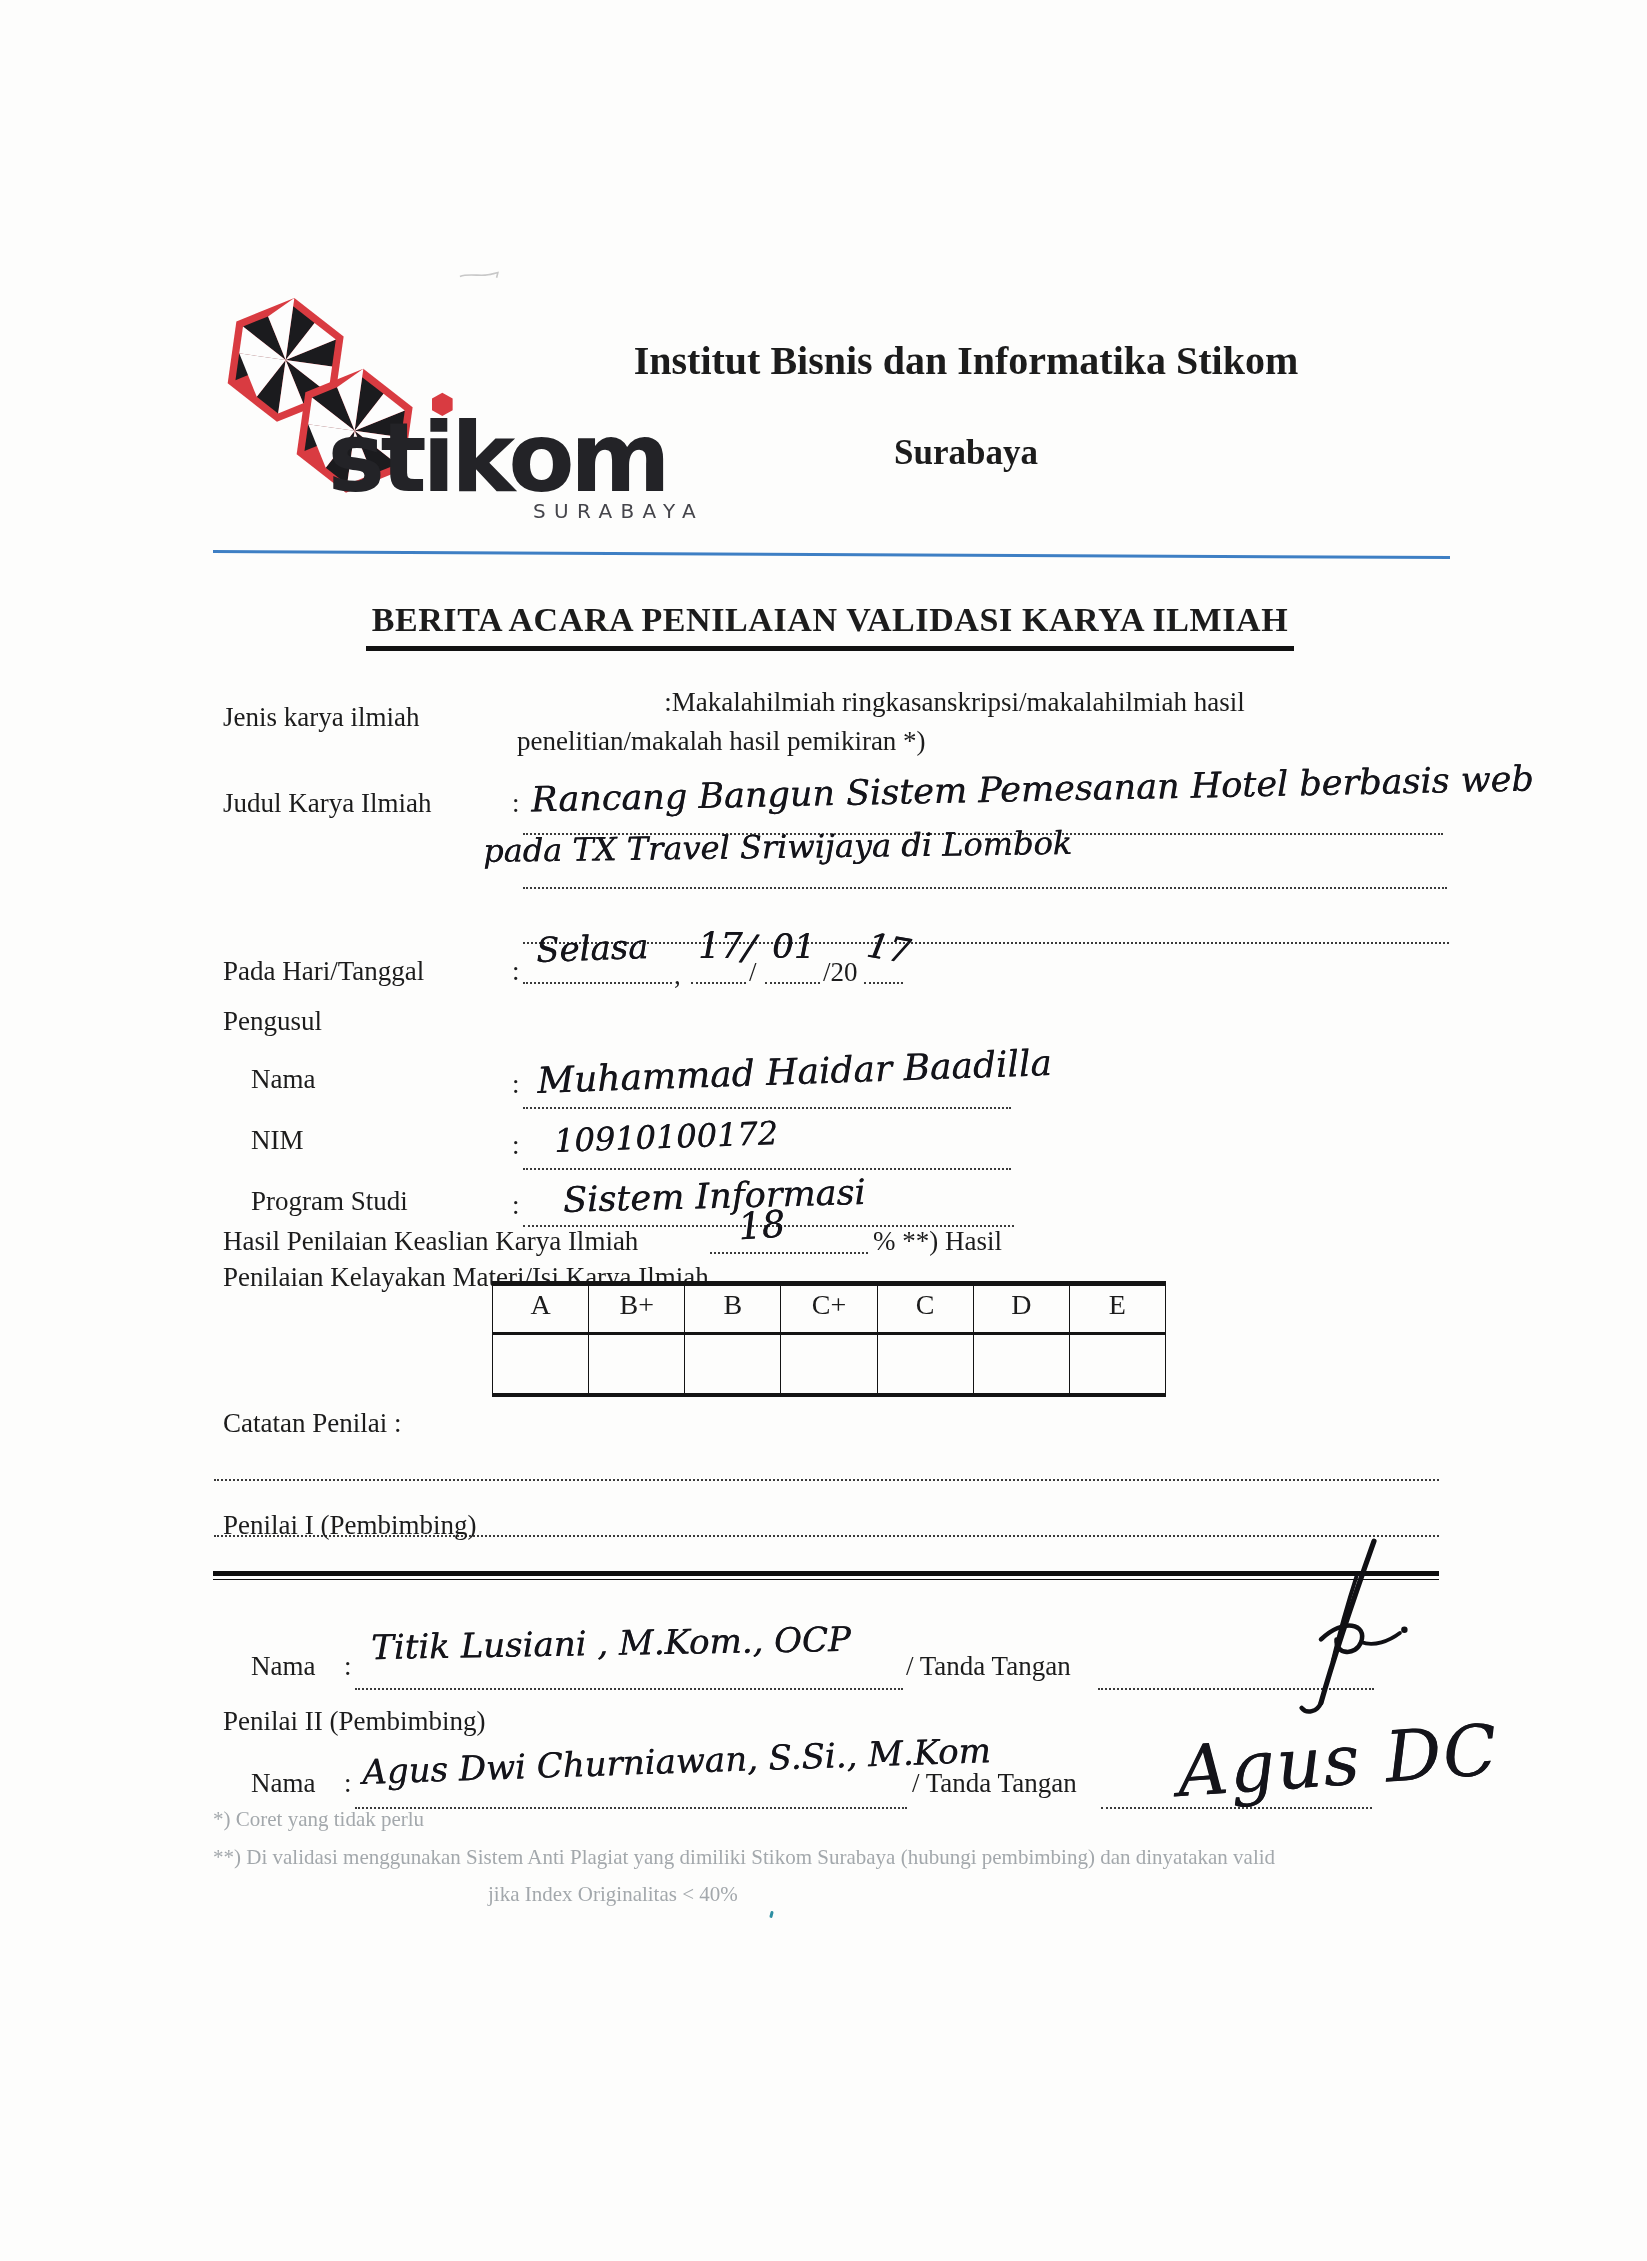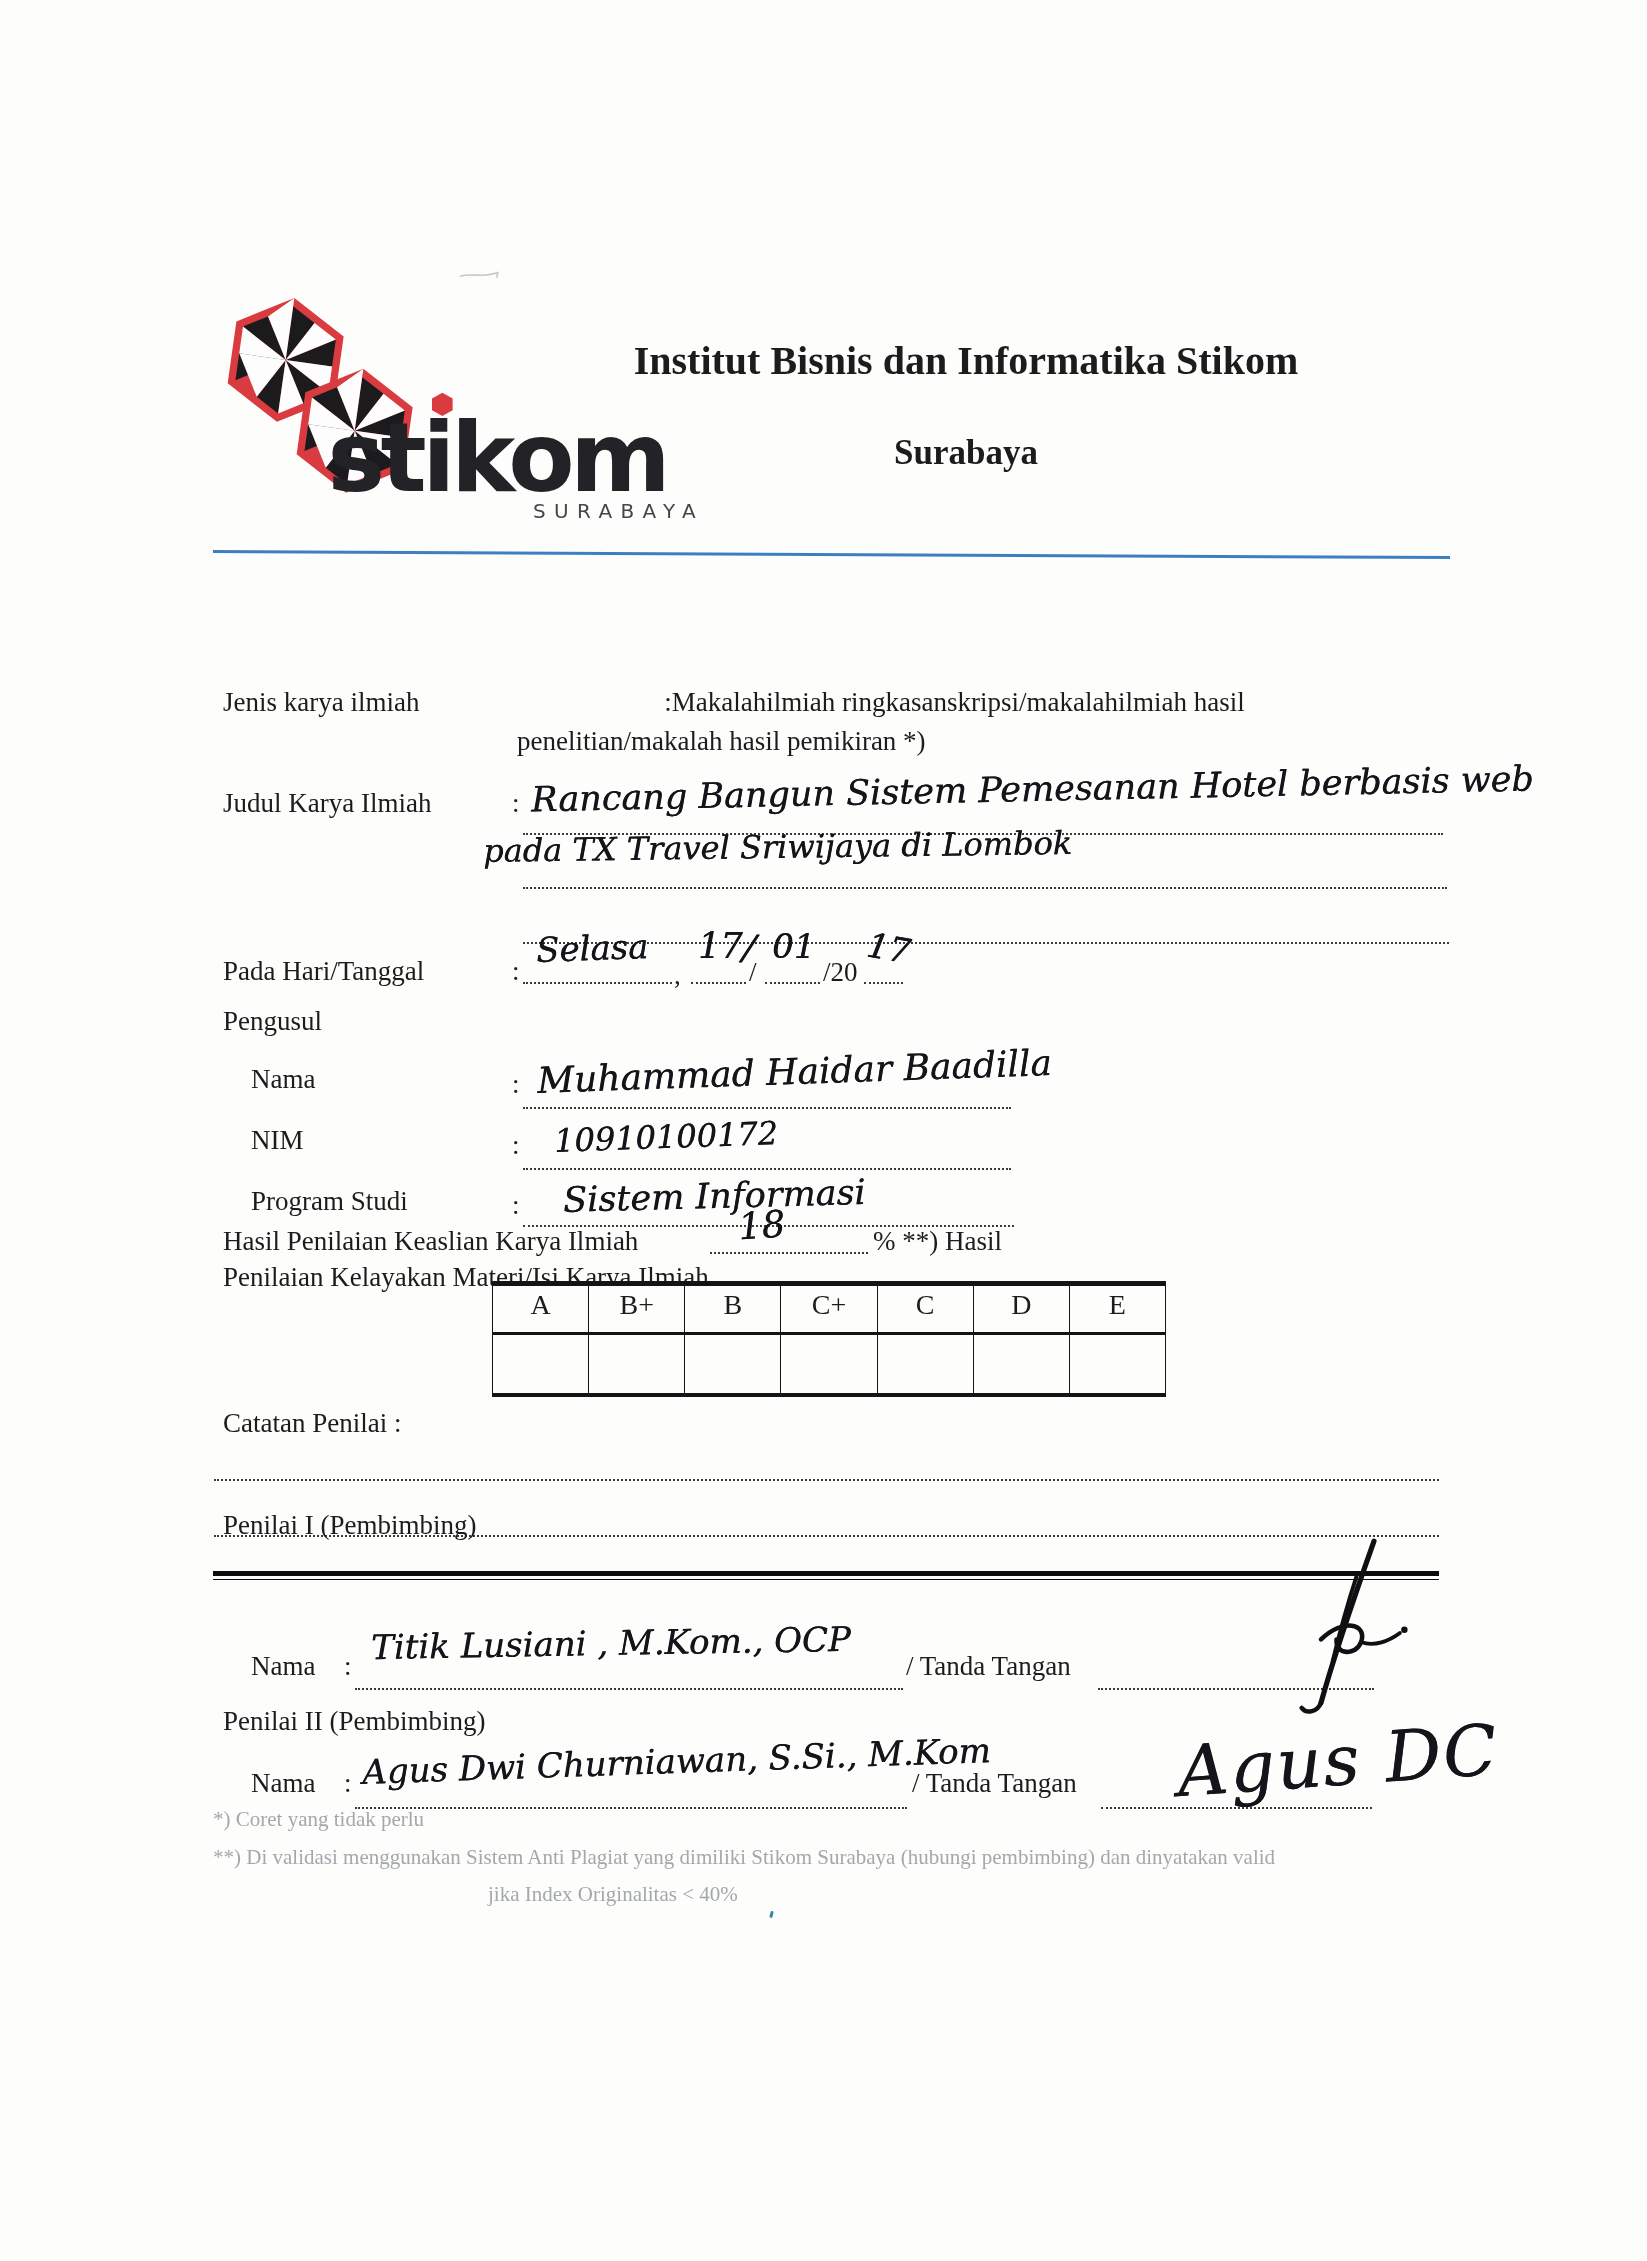--- a/index.html
+++ b/index.html
@@ -62,23 +62,26 @@
     <text x="172" y="330" font-family="DejaVu Sans, sans-serif" font-weight="bold" font-size="150" letter-spacing="-7" fill="#232327">stikom</text>
     <polygon points="350,178 366,187 366,205 350,214 334,205 334,187" fill="#d93b41"></polygon>
     <text x="756" y="372" text-anchor="end" font-family="DejaVu Sans, sans-serif" font-size="31" letter-spacing="13" fill="#45454b">SURABAYA</text>
   </svg>
 
   <div class="abs t b center" style="left:504px;top:318px;width:924px;font-size:40px">Institut Bisnis dan Informatika Stikom</div>
   <div class="abs t b center" style="left:504px;top:412px;width:924px;font-size:35px">Surabaya</div>
 
   <div class="abs rule-blue" style="left:213px;top:550px;width:1237px;background:#3e7fc4"></div>
 
+  <div class="abs t b center" style="left:213px;top:580px;width:1234px;font-size:34px">
+    <span class="title-underline">BERITA ACARA PENILAIAN VALIDASI KARYA ILMIAH</span>
+  </div>
 
 
-  <div class="abs t" style="left:223px;top:687px;font-size:27px">Jenis karya ilmiah</div>
+  <div class="abs t" style="left:223px;top:702px;font-size:27px">Jenis karya ilmiah</div>
   <div class="abs flexline" style="left:512px;top:687px;width:885px;font-size:27px">
     <span class="t">:Makalah</span>
     <span class="t">ilmiah ringkasan</span>
     <span class="t">skripsi/makalah</span>
     <span class="t">ilmiah hasil</span>
   </div>
   <div class="abs t" style="left:517px;top:726px;font-size:27px">penelitian/makalah hasil pemikiran *)</div>
 
   <div class="abs t" style="left:223px;top:788px;font-size:27px">Judul Karya Ilmiah</div>
   <div class="abs t" style="left:512px;top:788px;font-size:27px">:</div>

